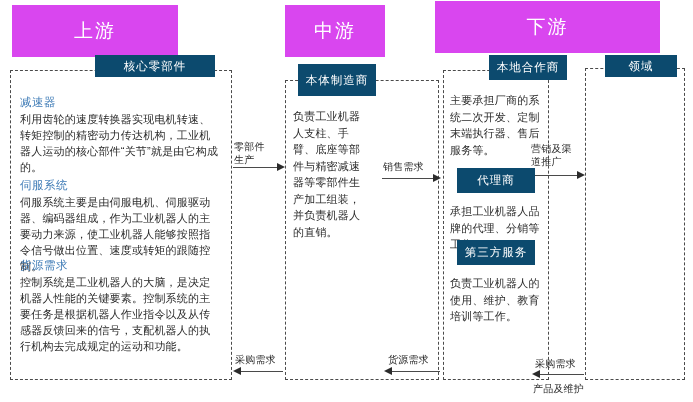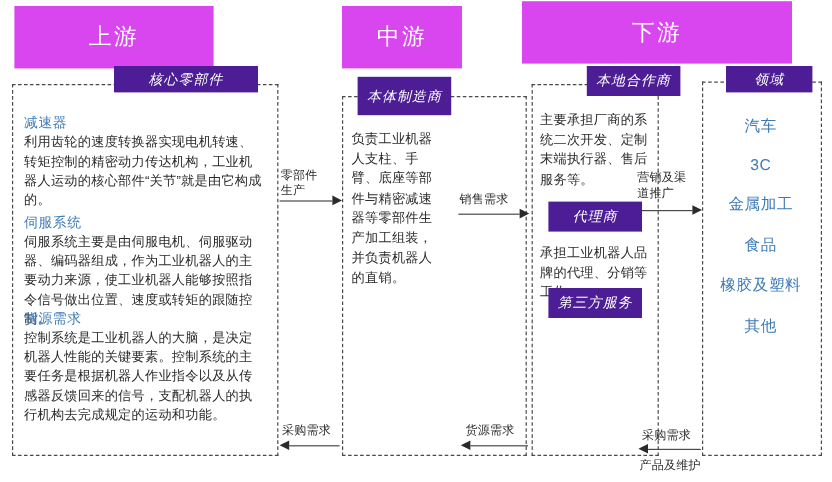--- a/index.html
+++ b/index.html
@@ -44,29 +44,28 @@
     background: transparent;
   }
   #box-up   { left: 10px;  top: 70px;  width: 220px; height: 308px; }
   #box-mid  { left: 285px; top: 80px;  width: 152px; height: 298px; }
   #box-down { left: 443px; top: 70px;  width: 104px; height: 308px; }
   #box-field{ left: 585px; top: 68px;  width: 98px;  height: 310px; }
 
   
   .bluelabel {
     position: absolute;
-    background: #4c1d95;
+    background: #0c4a6e;
     color: #ffffff;
     display: flex;
     align-items: center;
     justify-content: center;
     font-size: 11.5px;
     letter-spacing: 1px;
     z-index: 5;
-    font-style: italic;
   }
   #lbl-core    { left: 95px;  top: 55px; width: 120px; height: 22px; }
   #lbl-body    { left: 298px; top: 64px; width: 78px;  height: 32px; }
   #lbl-local   { left: 457px; top: 55px; width: 78px;  height: 25px; margin-left: 32px; }
   #lbl-agent   { left: 457px; top: 168px; width: 78px; height: 25px; }
   #lbl-third   { left: 457px; top: 240px; width: 78px; height: 25px; }
   #lbl-field   { left: 605px; top: 55px; width: 72px;  height: 22px; }
 
   
   .up-block { position: absolute; left: 20px; width: 200px; }
@@ -187,29 +186,22 @@
   </div>
   <div class="up-block" id="up-3">
     <div class="up-title">货源需求</div>
     <div class="up-body">控制系统是工业机器人的大脑，是决定机器人性能的关键要素。控制系统的主要任务是根据机器人作业指令以及从传感器反馈回来的信号，支配机器人的执行机构去完成规定的运动和功能。</div>
   </div>
 
   <div id="mid-text">负责工业机器人支柱、手臂、底座等部件与精密减速器等零部件生产加工组装，并负责机器人的直销。</div>
 
   <div class="dn-text" id="dn-1">主要承担厂商的系统二次开发、定制末端执行器、售后服务等。</div>
   <div class="dn-text" id="dn-2">承担工业机器人品牌的代理、分销等工作。</div>
-
-  <div id="field-list">
-    <div class="fitem">汽车</div>
-    <div class="fitem">3C</div>
-    <div class="fitem">金属加工</div>
-    <div class="fitem">食品</div>
-    <div class="fitem">橡胶及塑料</div>
-    <div class="fitem">其他</div>
-  </div>
+  <div class="dn-text" id="dn-3">负责工业机器人的使用、维护、教育培训等工作。</div>
+
 
   <div class="arrow-wrap" style="left:233px; top:167px; width:44px;">
     <div class="arrow-line" style="width:44px;"></div>
     <div class="arrow-head right"></div>
   </div>
   <div class="arrow-label" style="left:234px; top:140px; width:44px;">零部件
 生产</div>
 
   <div class="arrow-wrap" style="left:382px; top:178px; width:51px;">
     <div class="arrow-line" style="width:51px;"></div>

